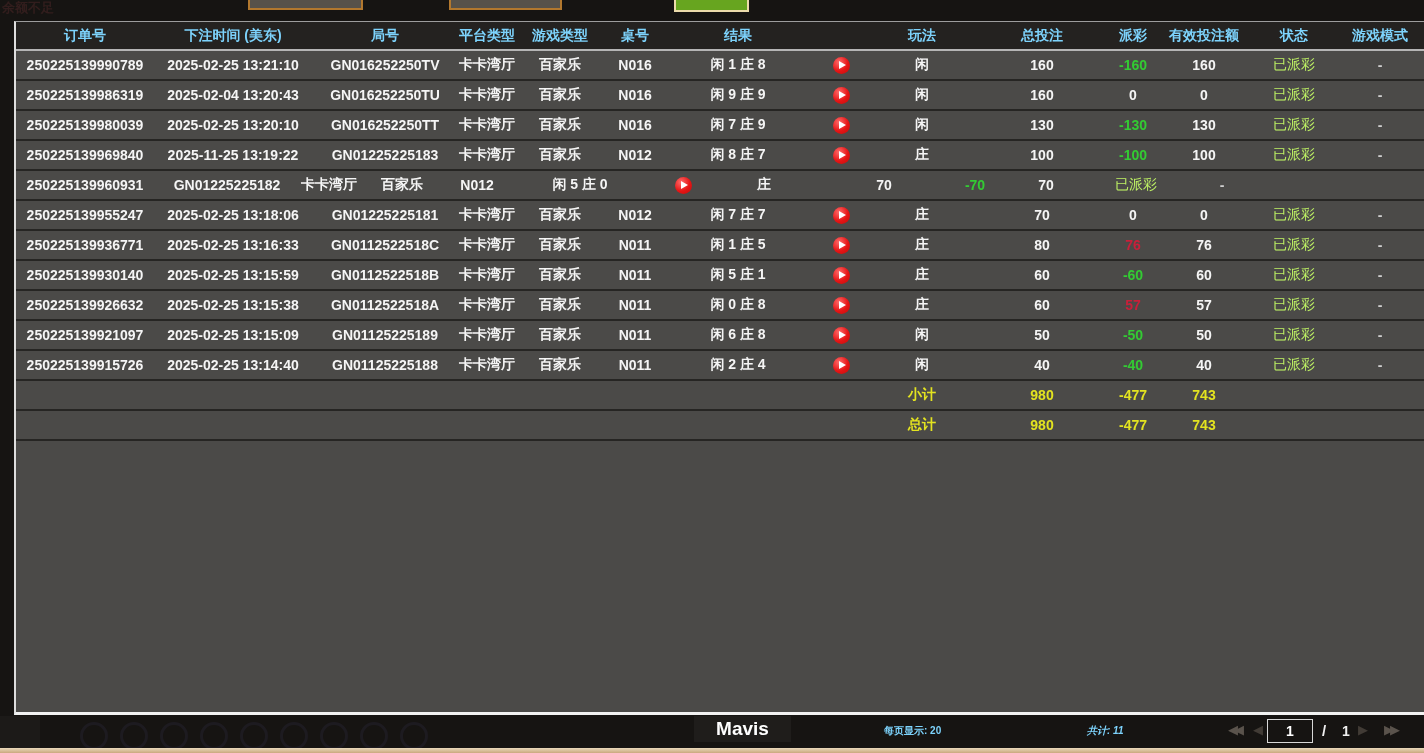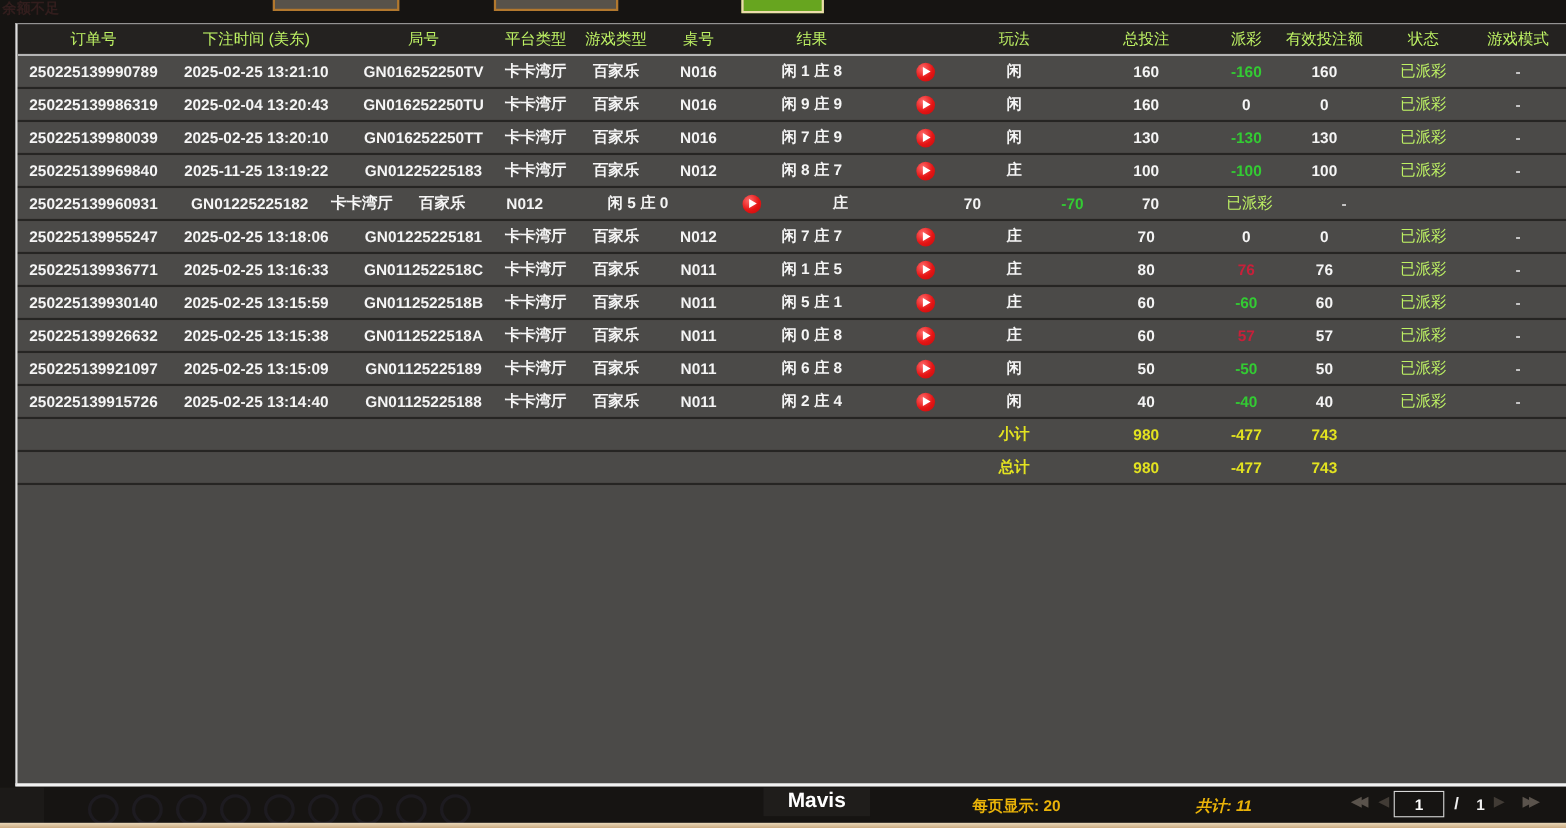--- a/index.html
+++ b/index.html
@@ -12,21 +12,21 @@
   .top-btn{position:absolute;box-sizing:border-box;}
   .top-btn.gray1{left:248px;top:-18px;width:115px;height:28px;background:#57524a;border:2px solid #b2782e;}
   .top-btn.gray2{left:449px;top:-18px;width:113px;height:28px;background:#57524a;border:2px solid #b2782e;}
   .top-btn.green{left:674px;top:-15px;width:75px;height:27px;background:#67a51f;border:2px solid #ecdbab;}
 
   
   .tbl{position:absolute;left:14px;top:21px;width:1412px;height:694px;box-sizing:border-box;
        background:#4b4a48;border-left:2px solid #dedede;border-top:1px solid #9d9d9d;
        border-bottom:3px solid #f2f2f2;display:flex;flex-direction:column;overflow:hidden;}
   .thead{display:flex;height:27px;background:#242220;border-bottom:2px solid #b5b5b5;flex:0 0 auto;}
-  .thead .cell{color:#bef264;font-size:14px;font-weight:400;}
+  .thead .cell{color:#7dd3fc;font-size:14px;font-weight:700;}
   .trow{display:flex;height:28px;border-bottom:2px solid #262523;flex:0 0 auto;background:#4b4a48;}
   .cell{display:flex;align-items:center;justify-content:center;box-sizing:border-box;
         color:#f5f5f5;font-size:14px;font-weight:600;white-space:nowrap;overflow:hidden;}
   .c1{width:138px}.c2{width:158px}.c3{width:146px}.c4{width:58px}.c5{width:88px}
   .c6{width:62px}.c7{width:144px}.c8{width:62px}.c9{width:100px}.c10{width:140px}
   .c11{width:42px}.c12{width:100px}.c13{width:80px}.c14{width:92px}
   .num{font-weight:700;}
   .neg{color:#33cb33;}
   .pos{color:#c8203a;}
   .zero{color:#f5f5f5;}
@@ -40,21 +40,21 @@
   .play{width:17px;height:17px;border-radius:50%;display:flex;align-items:center;justify-content:center;
         background:radial-gradient(circle at 35% 30%,#ff6a6a,#e51515 55%,#c40b0b);cursor:pointer;}
   .play::after{content:"";display:block;margin-left:3px;
         border-left:7px solid #ffffff;border-top:4px solid transparent;border-bottom:4px solid transparent;}
 
   
   .chip{position:absolute;width:28px;height:28px;border-radius:50%;border:3px solid #201e25;
         opacity:.75;top:722px;box-sizing:border-box;}
   .mavis{position:absolute;left:694px;top:716px;width:97px;height:26px;background:#1f1d1b;
          color:#ffffff;font-size:19px;font-weight:700;display:flex;align-items:center;justify-content:center;}
-  .ftext{position:absolute;top:724px;color:#eab308;font-size:14px;font-weight:700;}
+  .ftext{position:absolute;top:724px;color:#7dd3fc;font-size:10px;font-weight:700;}
   .perpage{left:884px;}
   .totalcount{left:1087px;font-style:italic;}
   .pager-arrow{position:absolute;top:722px;font-size:13px;font-weight:700;cursor:pointer;
                font-family:"DejaVu Sans",sans-serif;letter-spacing:-4px;}
   .arr-light{color:#5a534c;}
   .arr-dark{color:#413b35;}
   .page-box{position:absolute;left:1267px;top:719px;width:44px;height:22px;background:transparent;
             border:1px solid #d8d8d8;color:#ffffff;font-size:14px;font-weight:700;text-align:center;
             font-family:"Liberation Sans","DejaVu Sans",sans-serif;padding:0;}
   .page-sep{position:absolute;left:1322px;top:722px;color:#f0f0f0;font-size:15px;font-weight:700;}

